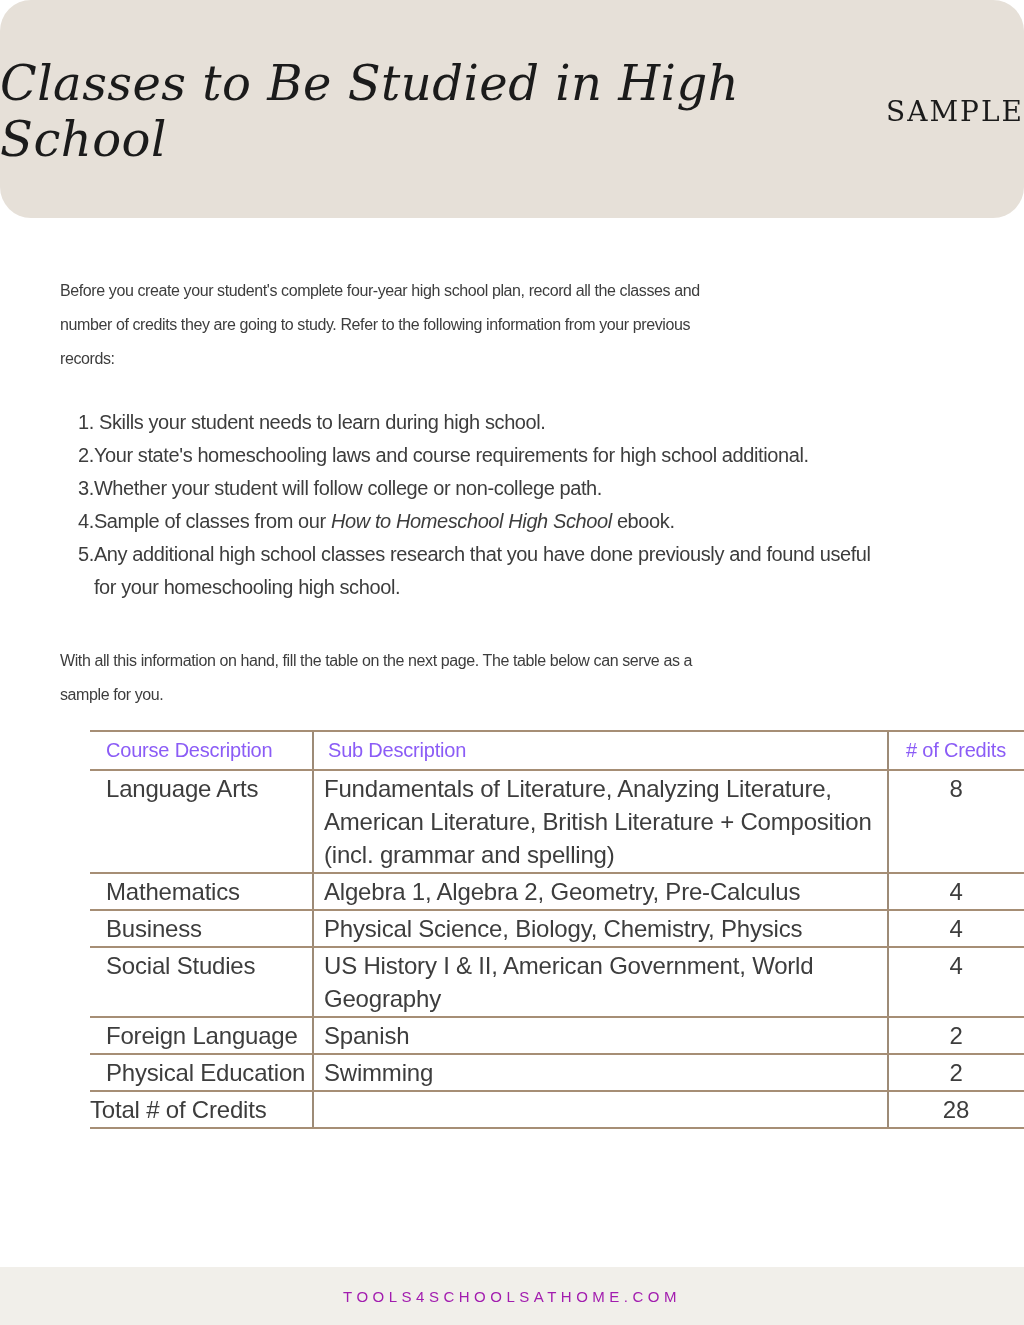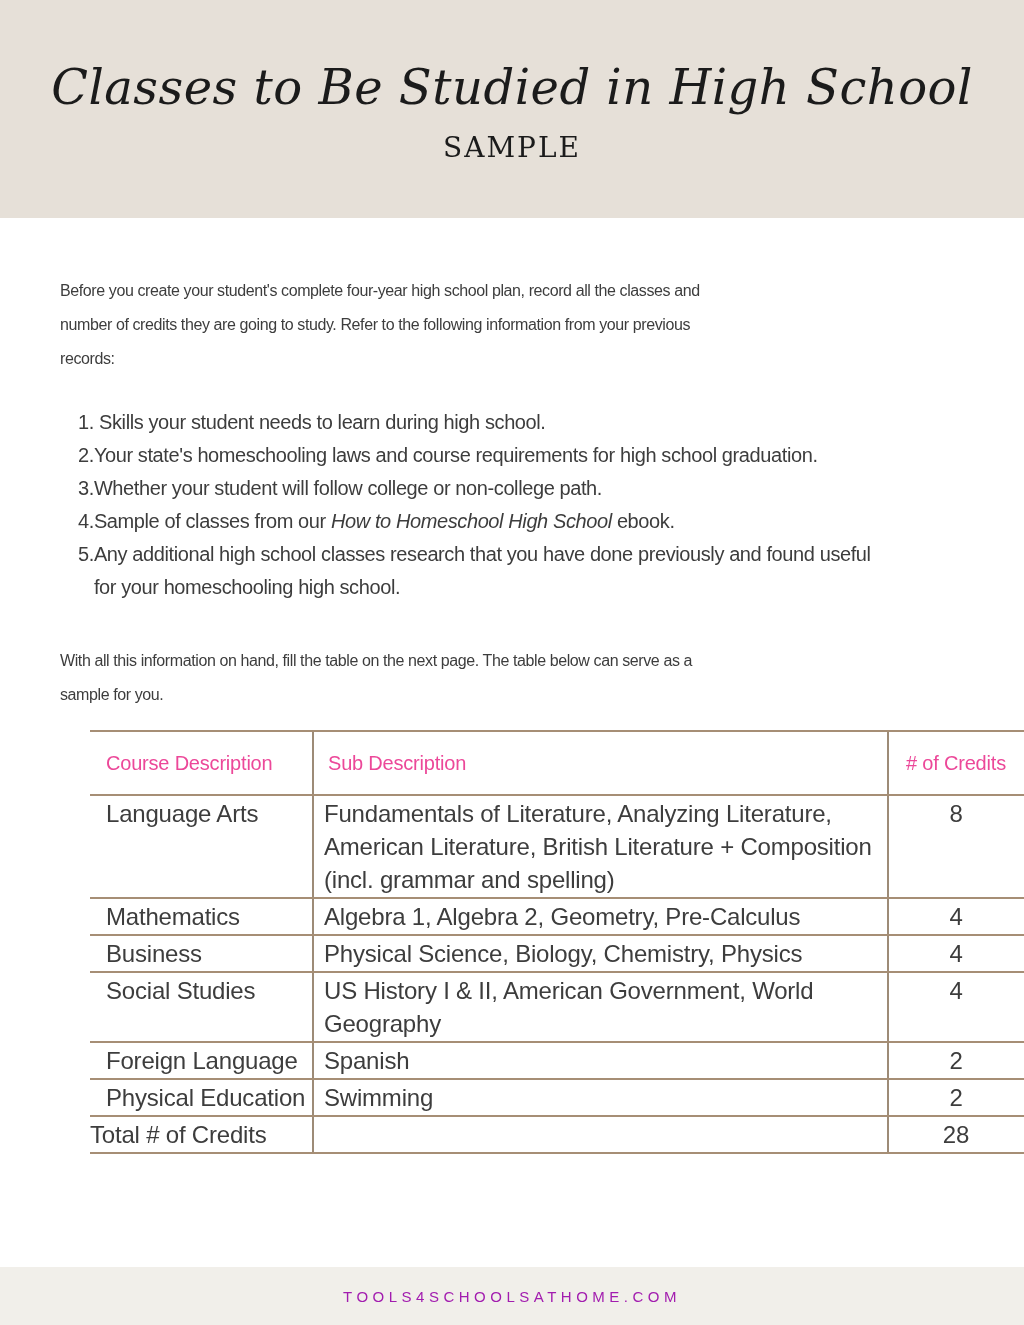--- a/index.html
+++ b/index.html
@@ -13,25 +13,26 @@
     overflow: hidden;
     font-family: "Liberation Sans", sans-serif;
     color: #3d3d3d;
   }
 
   
   .header-band {
     height: 218px;
     background: #e6e0d8;
     display: flex;
-    flex-direction: column;
+    flex-direction: row;
     justify-content: center;
     align-items: center;
     gap: 16px;
     padding-top: 4px;
+    border-radius: 31px;
   }
   .page-title {
     font-family: "DejaVu Serif", serif;
     font-style: italic;
     font-weight: normal;
     font-size: 48px;
     color: #1b1b1b;
     letter-spacing: 0.5px;
   }
   .page-subtitle {
@@ -85,22 +86,22 @@
     margin: 15px 0 18px 0;
   }
   col.c-course { width: 222px; }
   col.c-sub    { width: 575px; }
   col.c-cred   { width: 138px; }
 
   .credits-table th {
     font-weight: normal;
     font-size: 20px;
     letter-spacing: -0.2px;
-    color: #ec4899;
-    height: 64px;
+    color: #8b5cf6;
+    height: 39px;
     vertical-align: middle;
     text-align: left;
     border-top: 2px solid #a68e75;
     border-bottom: 2px solid #a68e75;
     padding: 0 0 0 16px;
   }
   .credits-table th.h-cred { text-align: center; padding: 0; }
 
   .credits-table td {
     font-weight: normal;
@@ -148,21 +149,21 @@
 number of credits they are going to study. Refer to the following information from your previous
 records:</p>
 
     <div class="num-list">
       <div class="list-item">
         <span class="num">1. </span>
         <span class="item-text">Skills your student needs to learn during high school.</span>
       </div>
       <div class="list-item">
         <span class="num">2.</span>
-        <span class="item-text">Your state's homeschooling laws and course requirements for high school graduation.</span>
+        <span class="item-text">Your state's homeschooling laws and course requirements for high school additional.</span>
       </div>
       <div class="list-item">
         <span class="num">3.</span>
         <span class="item-text">Whether your student will follow college or non-college path.</span>
       </div>
       <div class="list-item">
         <span class="num">4.</span>
         <span class="item-text"><span>Sample of classes from our </span><span class="it">How to Homeschool High School</span><span> ebook.</span></span>
       </div>
       <div class="list-item">

